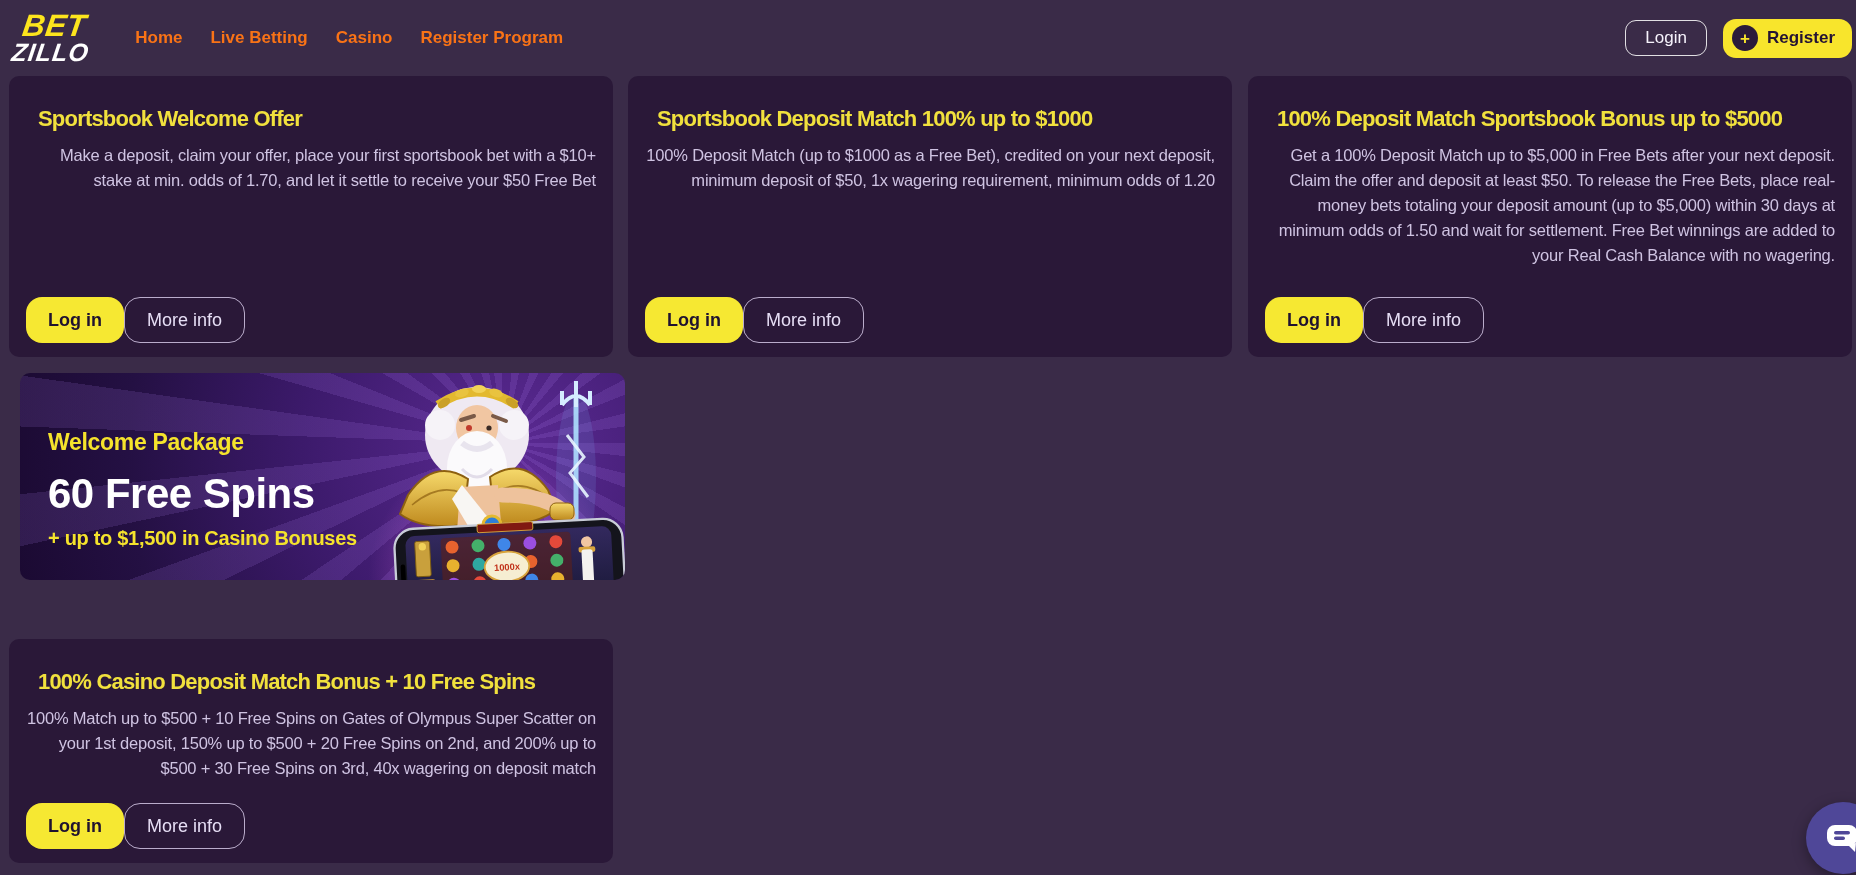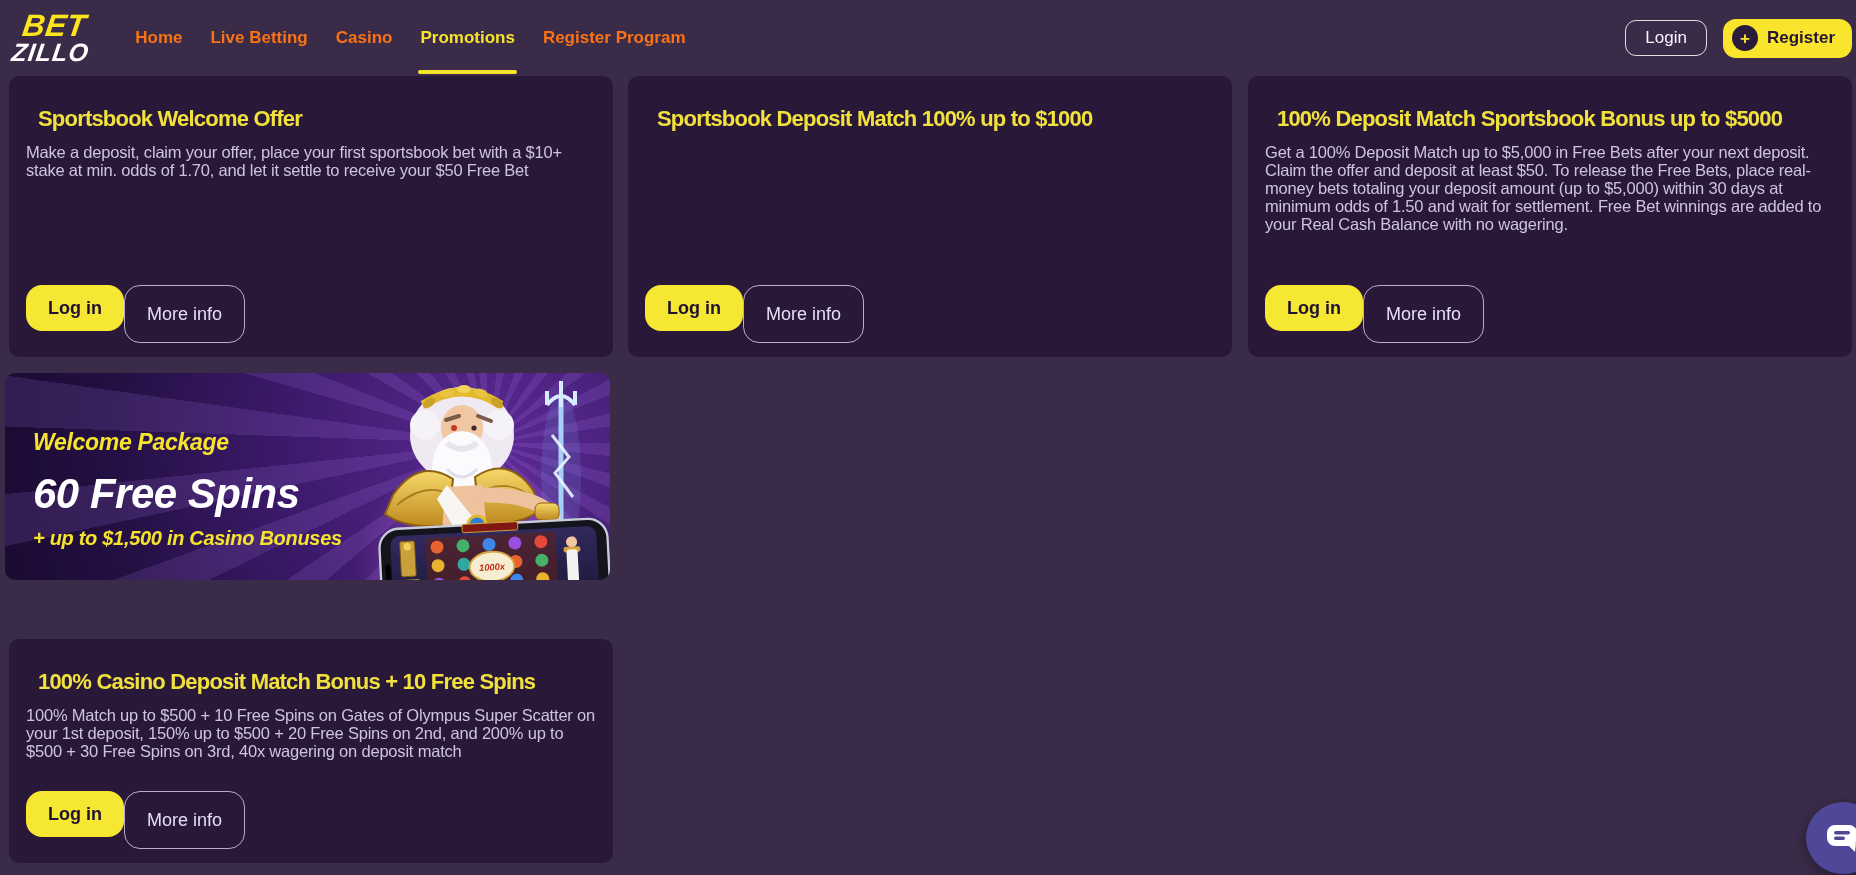--- a/index.html
+++ b/index.html
@@ -50,41 +50,40 @@
   }
   .c1{left:9px;  top:76px; height:281px}
   .c2{left:628px; top:76px; height:281px}
   .c3{left:1248px;top:76px; height:281px}
   .c5{left:9px;  top:639px;height:224px}
   .card-title{
     margin:12px;color:#f1e13d;font-size:22px;font-weight:bold;
     letter-spacing:-.8px;white-space:nowrap;line-height:1.15;
   }
   .card-body{
-    margin:10px 0 0;font-size:16.5px;line-height:18px;letter-spacing:-.2px;max-width:575px;
+    margin:10px 0 0;font-size:16.5px;line-height:25px;letter-spacing:-.2px;max-width:575px;text-align:right;
   }
   .card-actions{position:absolute;left:17px;bottom:14px;display:flex;}
   .btn-login{
     min-width:96px;height:46px;border:none;border-radius:16px;background:#f6e832;
     color:#1f1230;font-weight:bold;font-size:18px;font-family:inherit;padding:0 22px;cursor:pointer;
   }
   .btn-more{
-    height:58px;border:1.5px solid rgba(222,210,240,.8);border-radius:16px;background:transparent;
+    height:46px;border:1.5px solid rgba(222,210,240,.8);border-radius:16px;background:transparent;
     color:#e6def5;font-size:18px;font-family:inherit;padding:0 22px;cursor:pointer;
   }
 
   
   .banner{
-    position:absolute;left:5px;top:373px;width:605px;height:207px;border-radius:10px;overflow:hidden;
+    position:absolute;left:20px;top:373px;width:605px;height:207px;border-radius:10px;overflow:hidden;
     background:
       radial-gradient(circle at 78% 98%, rgba(236,110,238,.55) 0%, rgba(236,110,238,0) 24%),
       repeating-conic-gradient(from -8deg at 80% 34%, rgba(186,136,255,.14) 0deg 6deg, rgba(12,4,28,0) 6deg 14deg),
       radial-gradient(circle at 82% 38%, #5b2a93 0%, #3c1a6b 42%, #241043 76%, #1b0a32 100%);
     cursor:pointer;
-    font-style:italic;
   }
   .banner-text{position:absolute;left:28px;top:56px;z-index:3}
   .banner-kicker{margin:0;color:#f5e32c;font-size:23px;font-weight:bold;letter-spacing:-.3px}
   .banner-headline{margin:14px 0 0;color:#ffffff;font-size:42px;font-weight:bold;letter-spacing:-.5px}
   .banner-subline{margin:9px 0 0;color:#f5e32c;font-size:20px;font-weight:bold;letter-spacing:-.3px}
   .zeus{position:absolute;left:292px;top:0;width:314px;height:253px;z-index:1}
   .phone{position:absolute;left:374px;top:147px;width:232px;z-index:2;transform:rotate(-3deg)}
 
   
   .chat{
@@ -98,21 +97,20 @@
 
 <div class="header">
   <div class="logo">
     <span class="l1">BET</span>
     <span class="l2">ZILLO</span>
   </div>
   <nav class="nav">
     <div class="nav-item">Home</div>
     <div class="nav-item">Live Betting</div>
     <div class="nav-item">Casino</div>
-    <div class="nav-item active">Promotions</div>
     <div class="nav-item">Register Program</div>
   </nav>
   <div class="auth">
     <button class="btn-header-login">Login</button>
     <button class="btn-header-register">
       <span class="plus-circle">+</span>
       <span>Register</span>
     </button>
   </div>
 </div>
@@ -121,20 +119,21 @@
   <h2 class="card-title">Sportsbook Welcome Offer</h2>
   <p class="card-body">Make a deposit, claim your offer, place your first sportsbook bet with a $10+ stake at min. odds of 1.70, and let it settle to receive your $50 Free Bet</p>
   <div class="card-actions">
     <button class="btn-login">Log in</button>
     <button class="btn-more">More info</button>
   </div>
 </section>
 
 <section class="card c2">
   <h2 class="card-title">Sportsbook Deposit Match 100% up to $1000</h2>
+  <p class="card-body">100% Deposit Match (up to $1000 as a Free Bet), credited on your next deposit, minimum deposit of $50, 1x wagering requirement, minimum odds of 1.20</p>
   <div class="card-actions">
     <button class="btn-login">Log in</button>
     <button class="btn-more">More info</button>
   </div>
 </section>
 
 <section class="card c3">
   <h2 class="card-title">100% Deposit Match Sportsbook Bonus up to $5000</h2>
   <p class="card-body">Get a 100% Deposit Match up to $5,000 in Free Bets after your next deposit. Claim the offer and deposit at least $50. To release the Free Bets, place real-money bets totaling your deposit amount (up to $5,000) within 30 days at minimum odds of 1.50 and wait for settlement. Free Bet winnings are added to your Real Cash Balance with no wagering.</p>
   <div class="card-actions">

